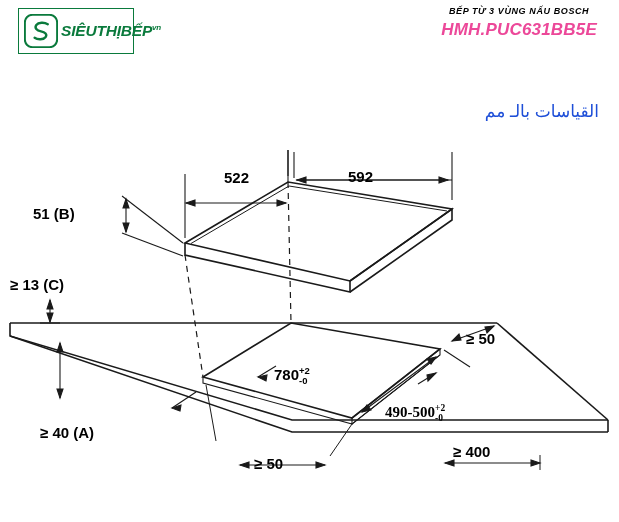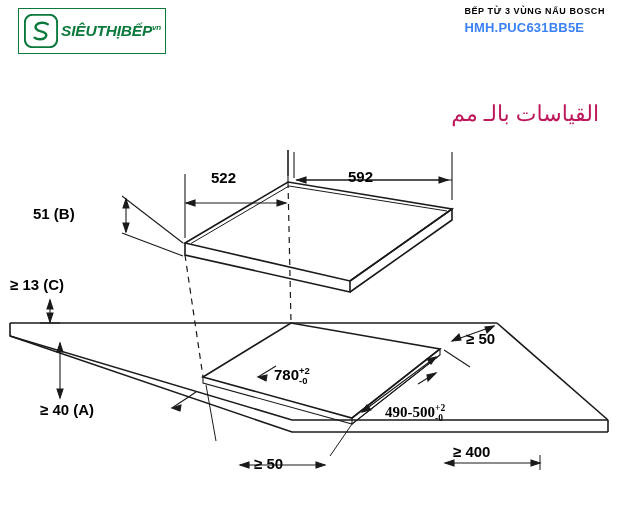--- a/index.html
+++ b/index.html
@@ -20,21 +20,21 @@
     left: 0; top: 0;
     width: 619px;
     height: 522px;
   }
 
   
   .logo-box {
     position: absolute;
     left: 18px;
     top: 8px;
-    width: 148px;
+    width: 116px;
     height: 46px;
     border: 1.5px solid #0a7a3c;
     box-sizing: border-box;
     display: flex;
     align-items: center;
     background: #ffffff;
   }
   .logo-mark {
     width: 34px;
     height: 34px;
@@ -52,47 +52,48 @@
     line-height: 1;
   }
   .logo-text .vn {
     font-size: 8px;
     vertical-align: super;
     font-style: italic;
   }
 
   .title-block {
     position: absolute;
-    right: 14px;
+    right: 22px;
     top: 6px;
-    text-align: left;
+    text-align: center;
+    font-style: italic;
   }
   .title-small {
     font-size: 9px;
     font-weight: bold;
     letter-spacing: 0.6px;
     color: #000;
     margin: 0 0 4px 0;
   }
   .title-big {
-    font-size: 13px;
+    font-size: 17px;
     font-weight: bold;
     letter-spacing: 0.2px;
-    color: #3b82f6;
+    color: #ec4899;
     margin: 0;
   }
 
   
   .arabic-note {
     position: absolute;
     right: 20px;
     top: 101px;
-    font-size: 22px;
+    font-size: 17px;
     direction: rtl;
-    color: #be185d;
+    color: #1d4ed8;
   }
 
   
   #drawing {
     position: absolute;
     left: 0;
     top: 0;
     width: 619px;
     height: 522px;
   }
@@ -251,25 +252,25 @@
         <path d="M445 463 L454 460 L454 466 Z" fill="#1a1a1a"></path>
         <path d="M540 463 L531 460 L531 466 Z" fill="#1a1a1a"></path>
         <path d="M540 470 L540 455" stroke-width="1"></path>
       </g>
 
       <path d="M352 424 L440 355" stroke-width="1"></path>
 
     </g>
   </svg>
 
-  <div class="lbl" style="left:211px; top:169px;">522</div>
+  <div class="lbl" style="left:224px; top:169px;">522</div>
   <div class="lbl" style="left:348px; top:168px;text-align:center;">592</div>
   <div class="lbl" style="left:33px; top:205px;">51 (B)</div>
   <div class="lbl" style="left:10px; top:276px;">≥ 13 (C)</div>
-  <div class="lbl" style="left:40px; top:401px;">≥ 40 (A)</div>
+  <div class="lbl" style="left:40px; top:424px;">≥ 40 (A)</div>
 
   <div class="lbl" style="left:274px; top:366px;">
     <span>780</span><span class="sup-sub"><span>+2</span><span>-0</span></span>
   </div>
 
   <div class="lbl" style="left:385px; top:404px;font-family:Liberation Serif, serif;">
     <span>490-500</span><span class="sup-sub"><span>+2</span><span>-0</span></span>
   </div>
 
   <div class="lbl" style="left:466px; top:330px;">≥ 50</div>

